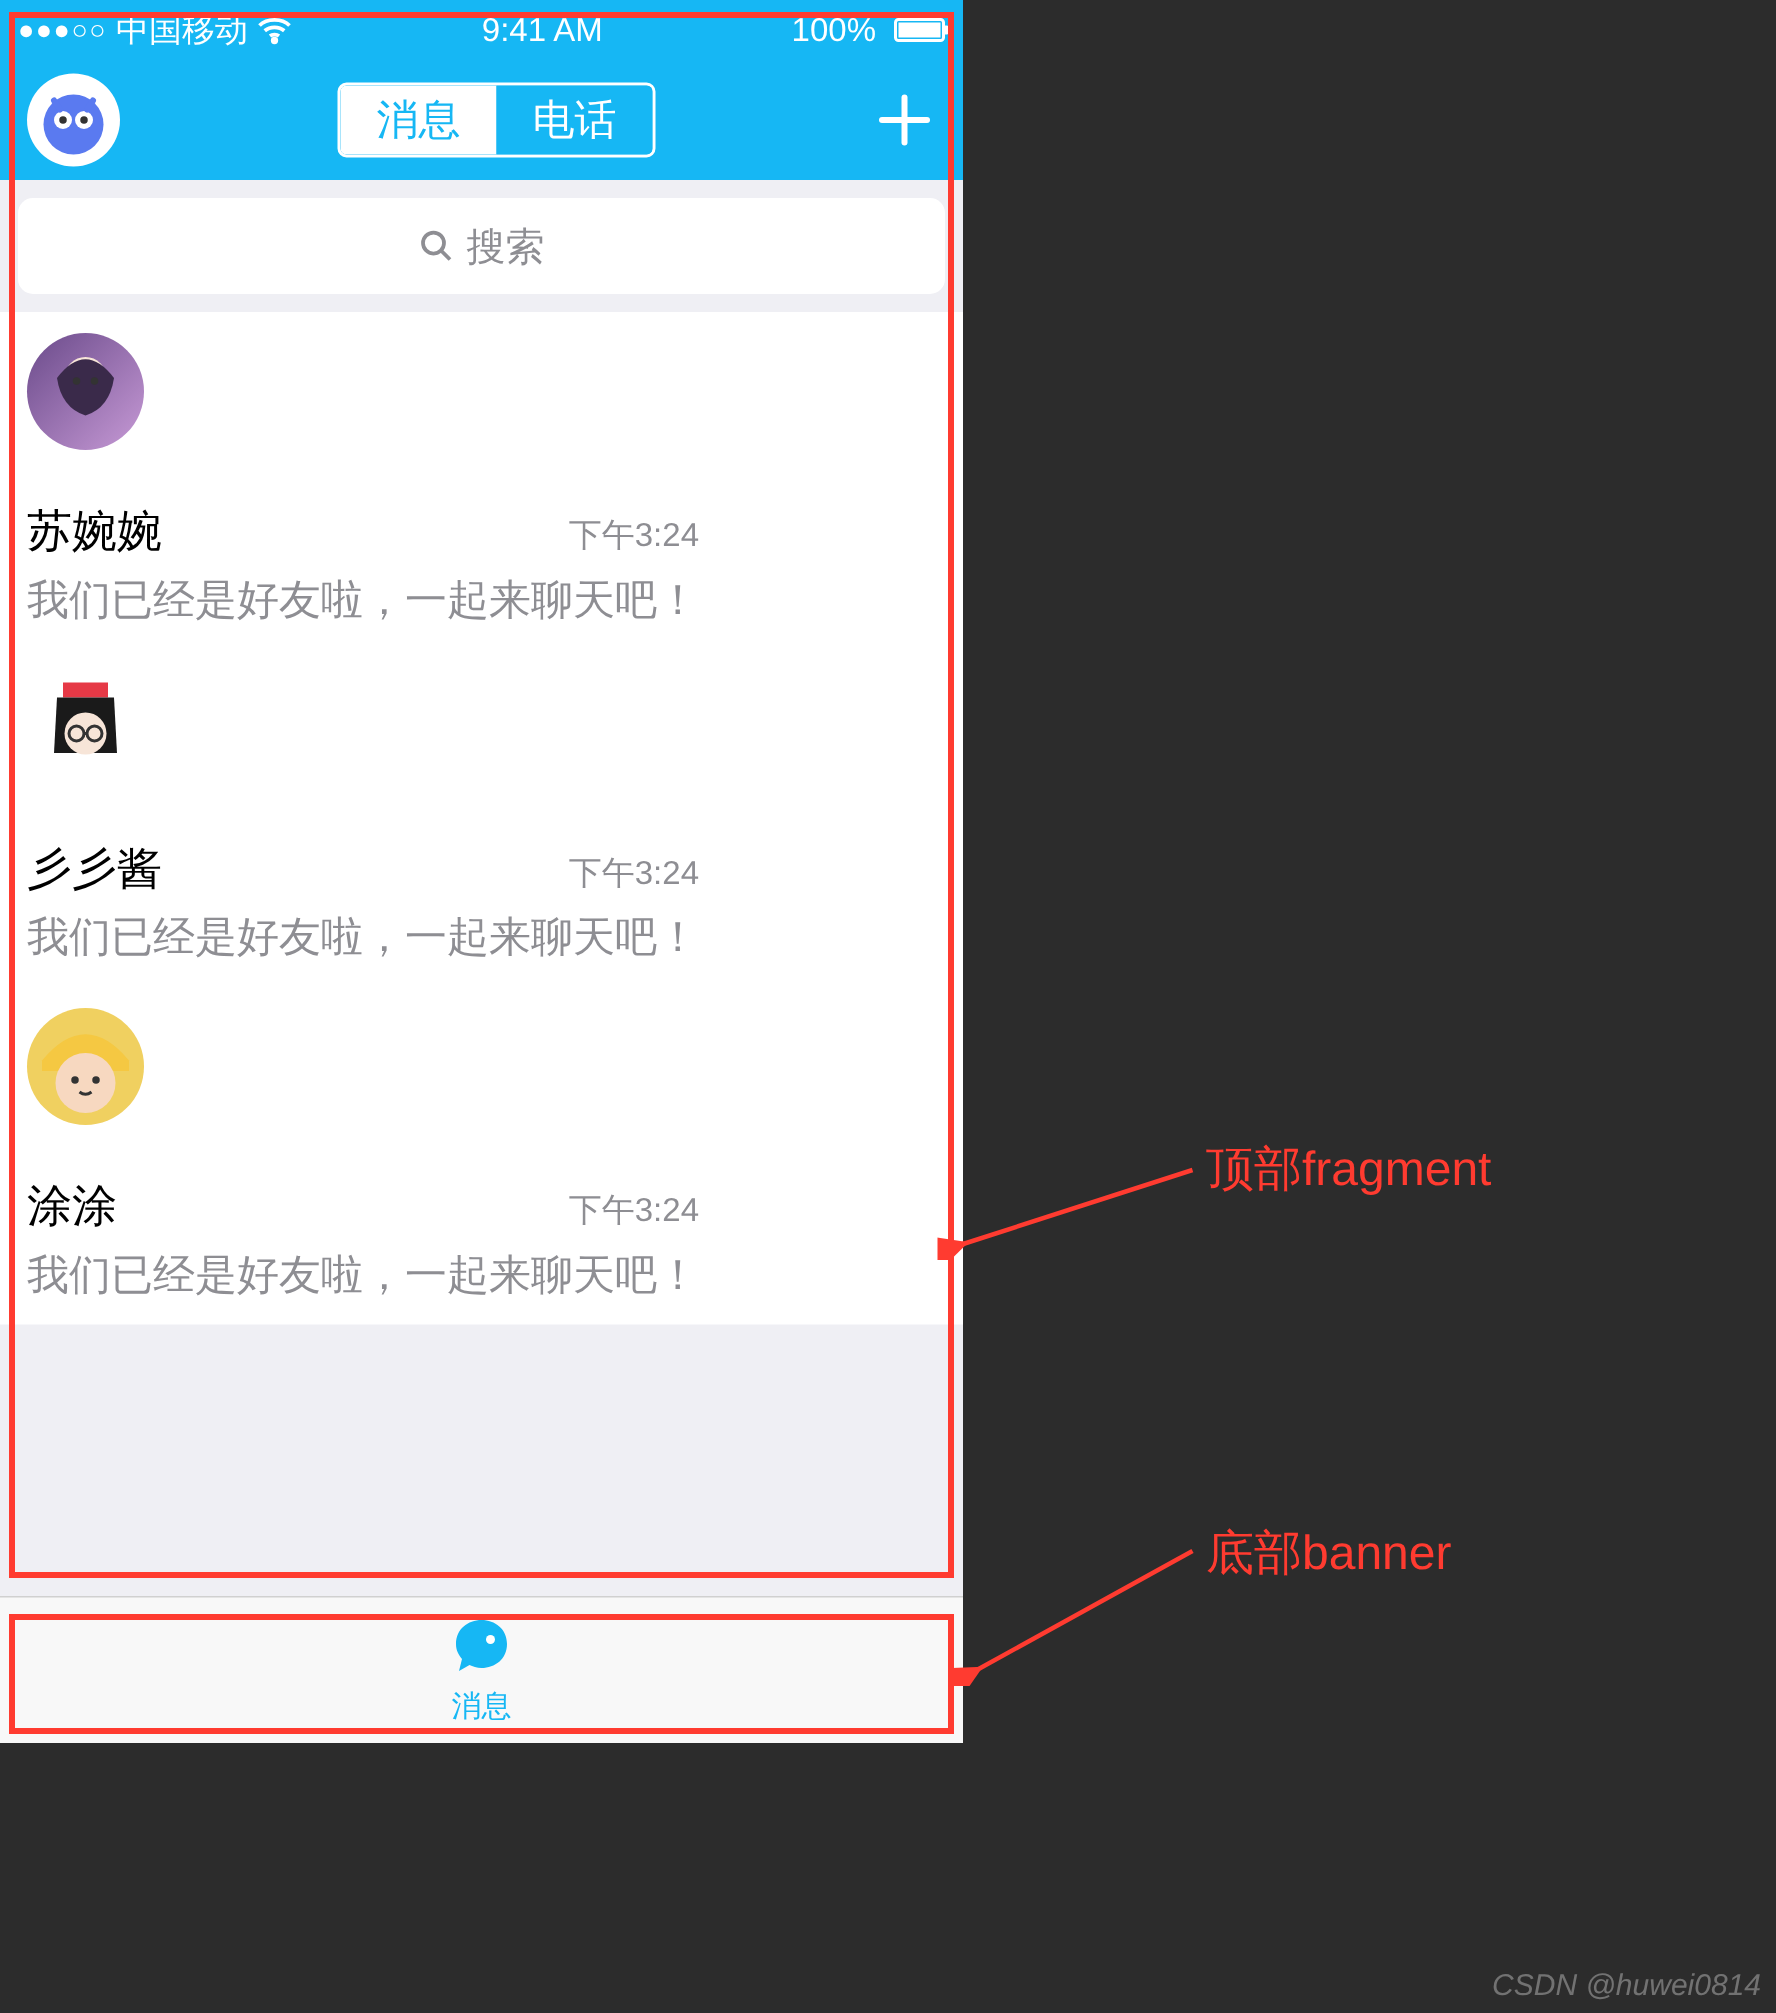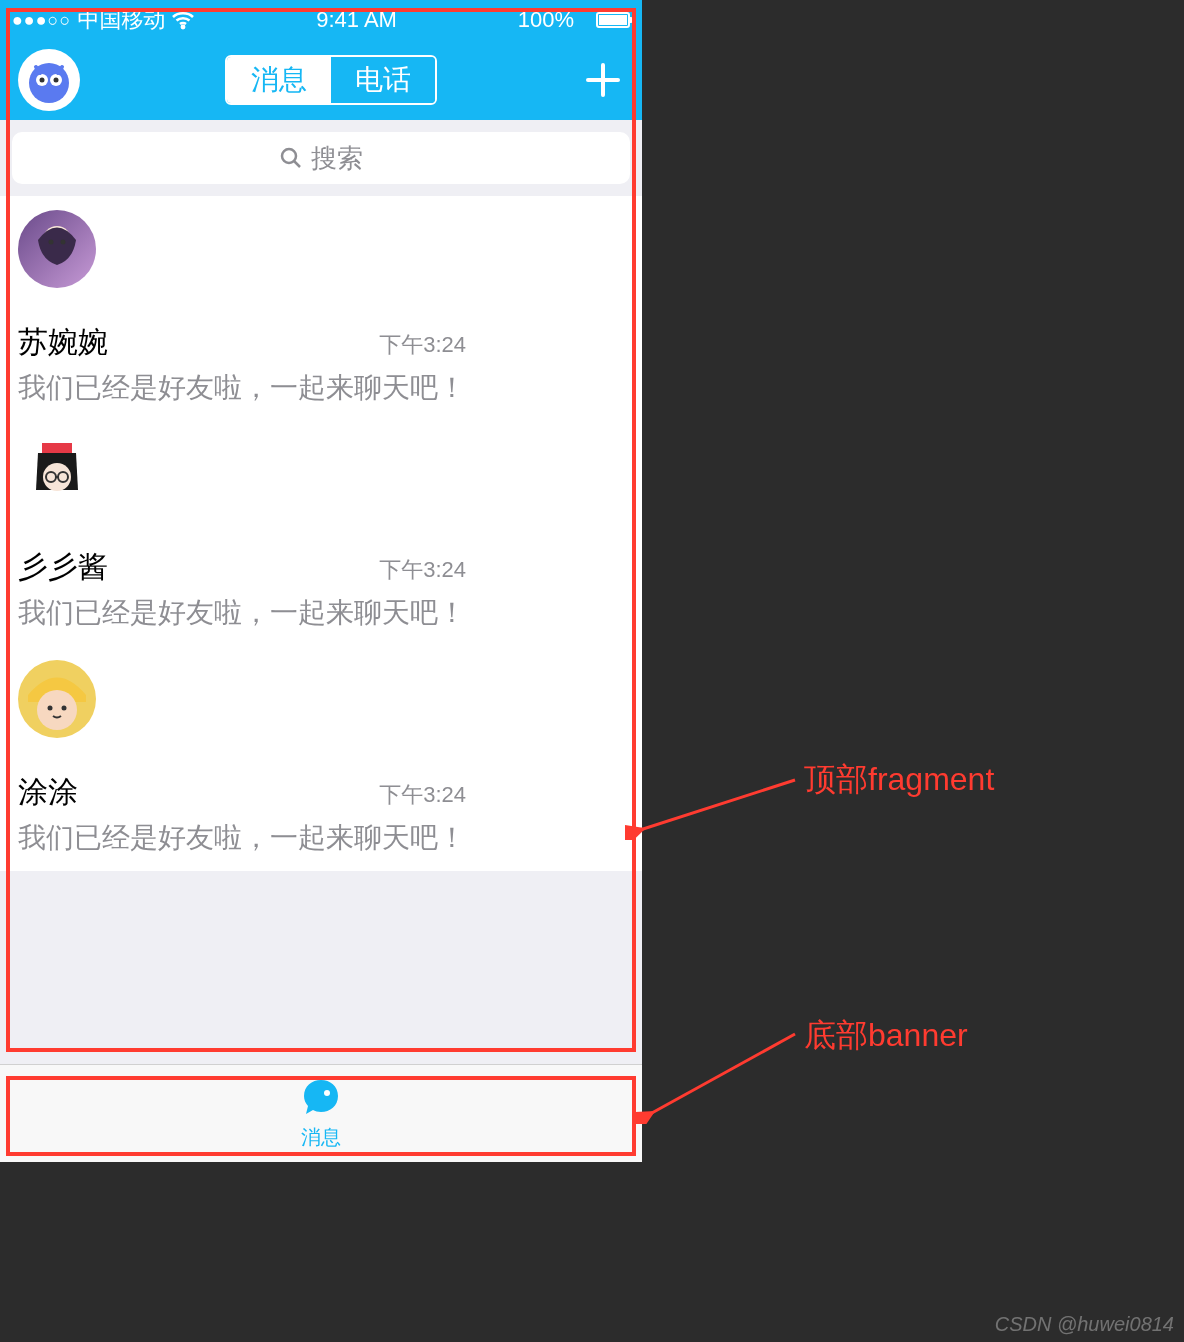--- a/index.html
+++ b/index.html
@@ -26,21 +26,21 @@
       background: #16b7f4;
       color: #fff;
       display: flex;
       align-items: center;
       justify-content: space-between;
       padding: 0 12px;
       font-size: 22px;
     }
     .status-left { display: flex; align-items: center; gap: 6px; }
     .status-dots { letter-spacing: 1px; font-size: 18px; }
-    .status-right { display: flex; align-items: center; gap: 22px; }
+    .status-right { display: flex; align-items: center; gap: 12px; }
     .battery {
       width: 34px; height: 16px; border: 2px solid #fff; border-radius: 3px; position: relative;
     }
     .battery::after { content:""; position:absolute; right:-5px; top:3px; width:3px; height:6px; background:#fff; border-radius:0 2px 2px 0;}
     .battery-fill { position:absolute; left:1px; top:1px; bottom:1px; right:1px; background:#fff; }
 
     .nav-bar {
       height: 80px;
       background: #16b7f4;
       display: flex;
@@ -90,21 +90,21 @@
       top: 1076px;
       width: 630px;
       height: 80px;
       border: 4px solid #ff3b30;
       pointer-events: none;
       z-index: 5;
     }
 
     .search-bar {
       margin: 12px 12px 0 12px;
-      height: 52px;
+      height: 64px;
       background: #fff;
       border-radius: 10px;
       display: flex; align-items:center; justify-content:center;
       color: #8e8e93;
       font-size: 26px;
       gap: 8px;
       cursor: text;
     }
 
     .chat-list { background: #fff; margin-top: 12px; }

